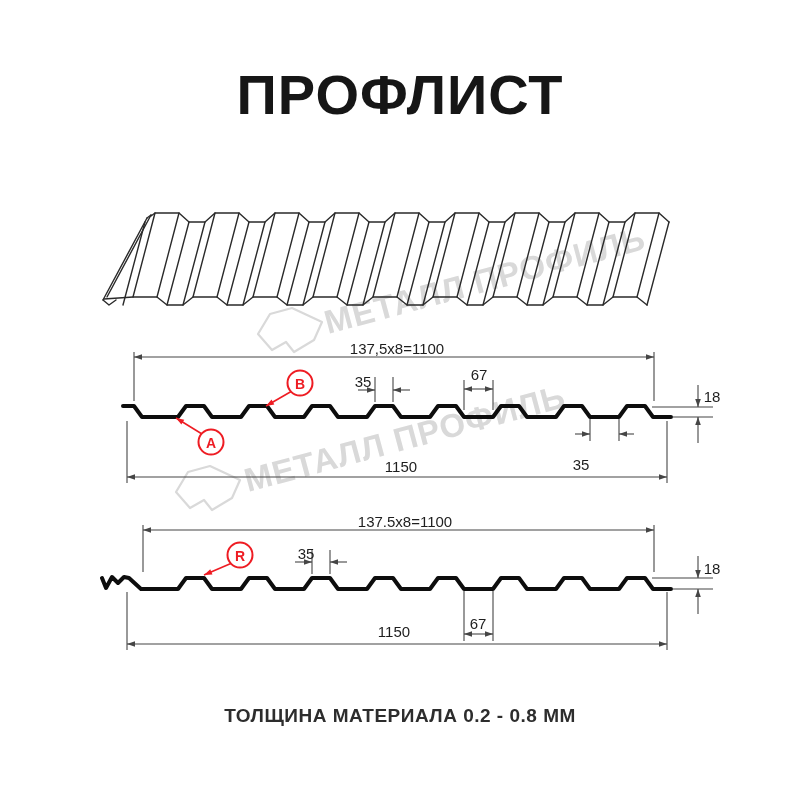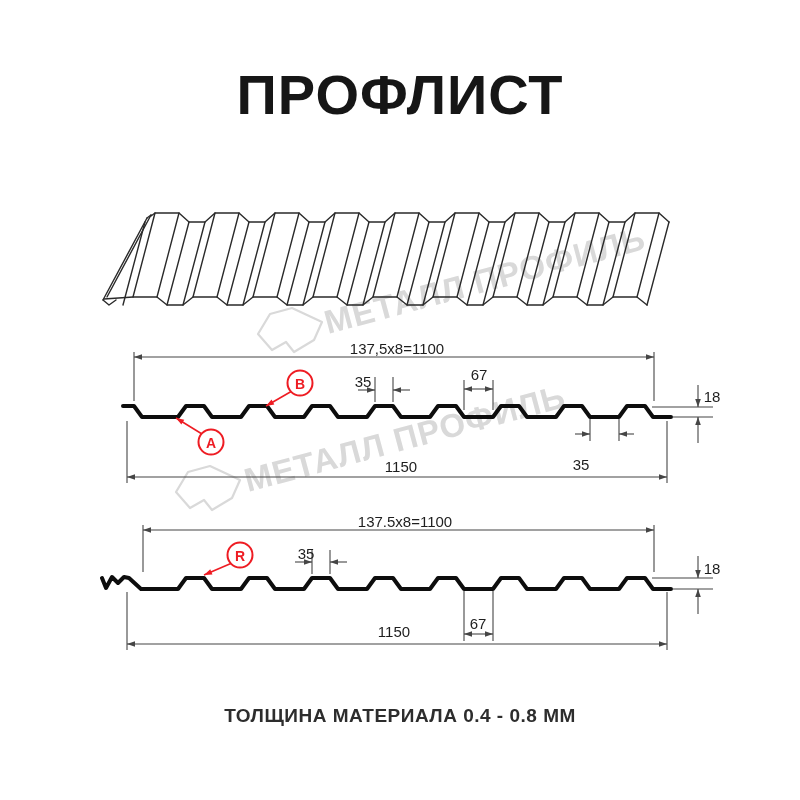--- a/index.html
+++ b/index.html
@@ -170,14 +170,14 @@
   <div class="dim-label" style="left:405px;top:521px;">137.5x8=1100</div>
   <div class="dim-label" style="left:306px;top:553px;">35</div>
   <div class="dim-label" style="left:478px;top:623px;">67</div>
   <div class="dim-label" style="left:712px;top:568px;">18</div>
   <div class="dim-label" style="left:394px;top:631px;">1150</div>
 
   <div class="marker" style="left:211px;top:442px;">A</div>
   <div class="marker" style="left:300px;top:383px;">B</div>
   <div class="marker" style="left:240px;top:555px;">R</div>
 
-  <div class="caption">ТОЛЩИНА МАТЕРИАЛА 0.4 - 0.8 ММ</div>
+  <div class="caption">ТОЛЩИНА МАТЕРИАЛА 0.2 - 0.8 ММ</div>
 </div>
 
 </body></html>

